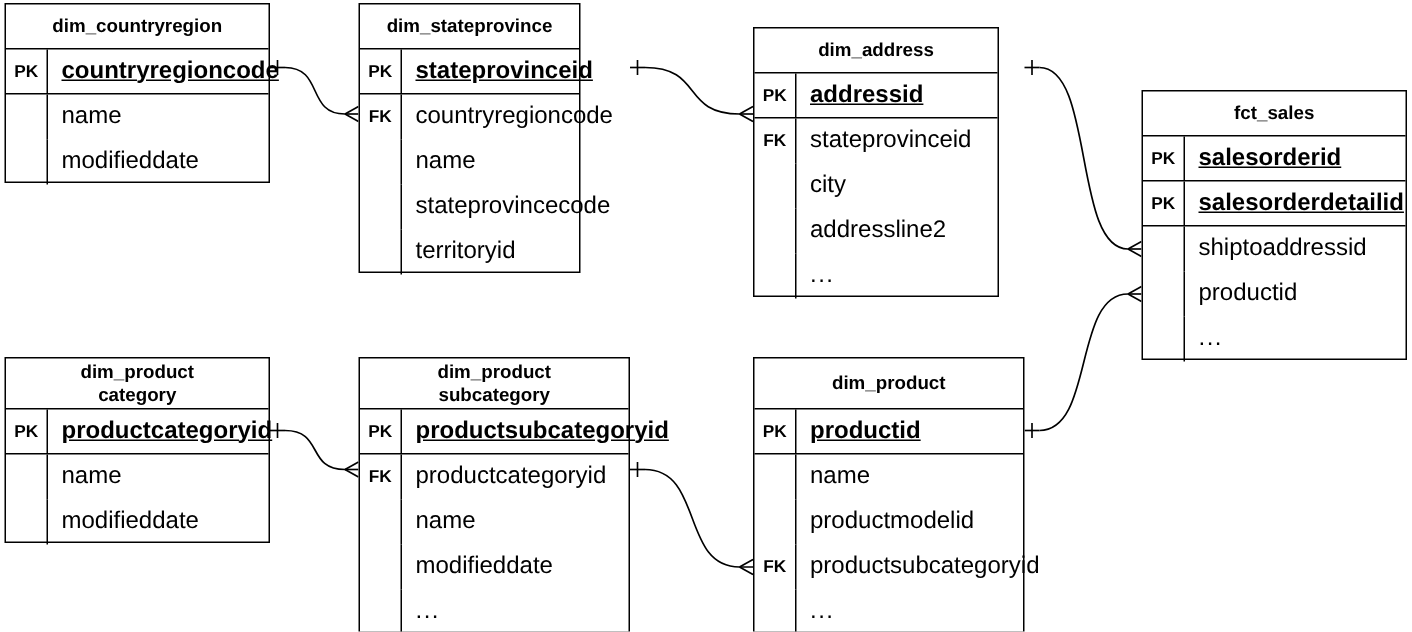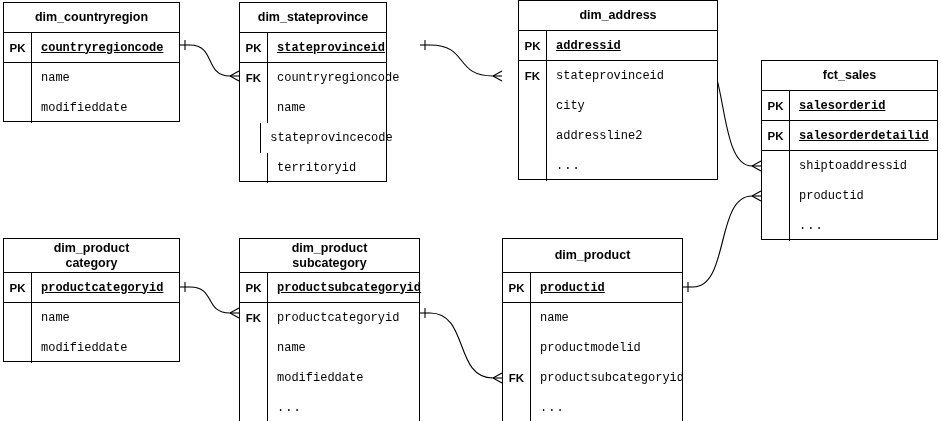--- a/index.html
+++ b/index.html
@@ -17,21 +17,21 @@
   .rows{display:block;}
   .row{display:flex;align-items:stretch;box-sizing:border-box;}
   .row.sep{border-bottom:1.4px solid #000;}
   .key{
     width:28px;min-width:28px;display:flex;align-items:center;justify-content:center;
     font-size:11.5px;font-weight:bold;box-sizing:border-box;
     border-right:1.4px solid #000;
   }
   .fld{
     flex:1;display:flex;align-items:center;padding-left:9px;
-    font-size:12px;box-sizing:border-box;font-family:Liberation Mono, monospace;
+    font-size:16px;box-sizing:border-box;
   }
   .fld.pk{font-weight:bold;text-decoration:underline;}
   .dots{letter-spacing:1px;}
   svg.links{position:absolute;left:0;top:0;width:941px;height:421px;overflow:visible;pointer-events:none;}
   svg.links path{fill:none;stroke:#000;stroke-width:1.1px;}
   svg.links line{stroke:#000;stroke-width:1.1px;}
 </style>
 </head>
 <body>
 
@@ -112,31 +112,31 @@
             <div class="fld pk">stateprovinceid</div>
           </div>
           <div class="row" style="height: 30px;">
             <div class="key">FK</div>
             <div class="fld">countryregioncode</div>
           </div>
           <div class="row" style="height: 30px;">
             <div class="key"></div>
             <div class="fld">name</div>
           </div>
-          <div class="row" style="height: 30px; justify-content: center;">
+          <div class="row" style="height: 30px;">
             <div class="key"></div>
             <div class="fld">stateprovincecode</div>
           </div>
           <div class="row" style="height: 30px; justify-content: space-between;">
             <div class="key"></div>
             <div class="fld">territoryid</div>
           </div>
         </div>
       </div>
-      <div class="entity" style="left: 502px; top: 0; width: 200px; height: 180px; margin-left: 16px;">
+      <div class="entity" style="left: 502px; top: 18px; width: 164px; height: 180px;">
         <div class="ent-title" style="height: 30px;">dim_address</div>
         <div class="rows">
           <div class="row sep" style="height: 30px;">
             <div class="key">PK</div>
             <div class="fld pk">addressid</div>
           </div>
           <div class="row" style="height: 30px;">
             <div class="key">FK</div>
             <div class="fld">stateprovinceid</div>
           </div>

